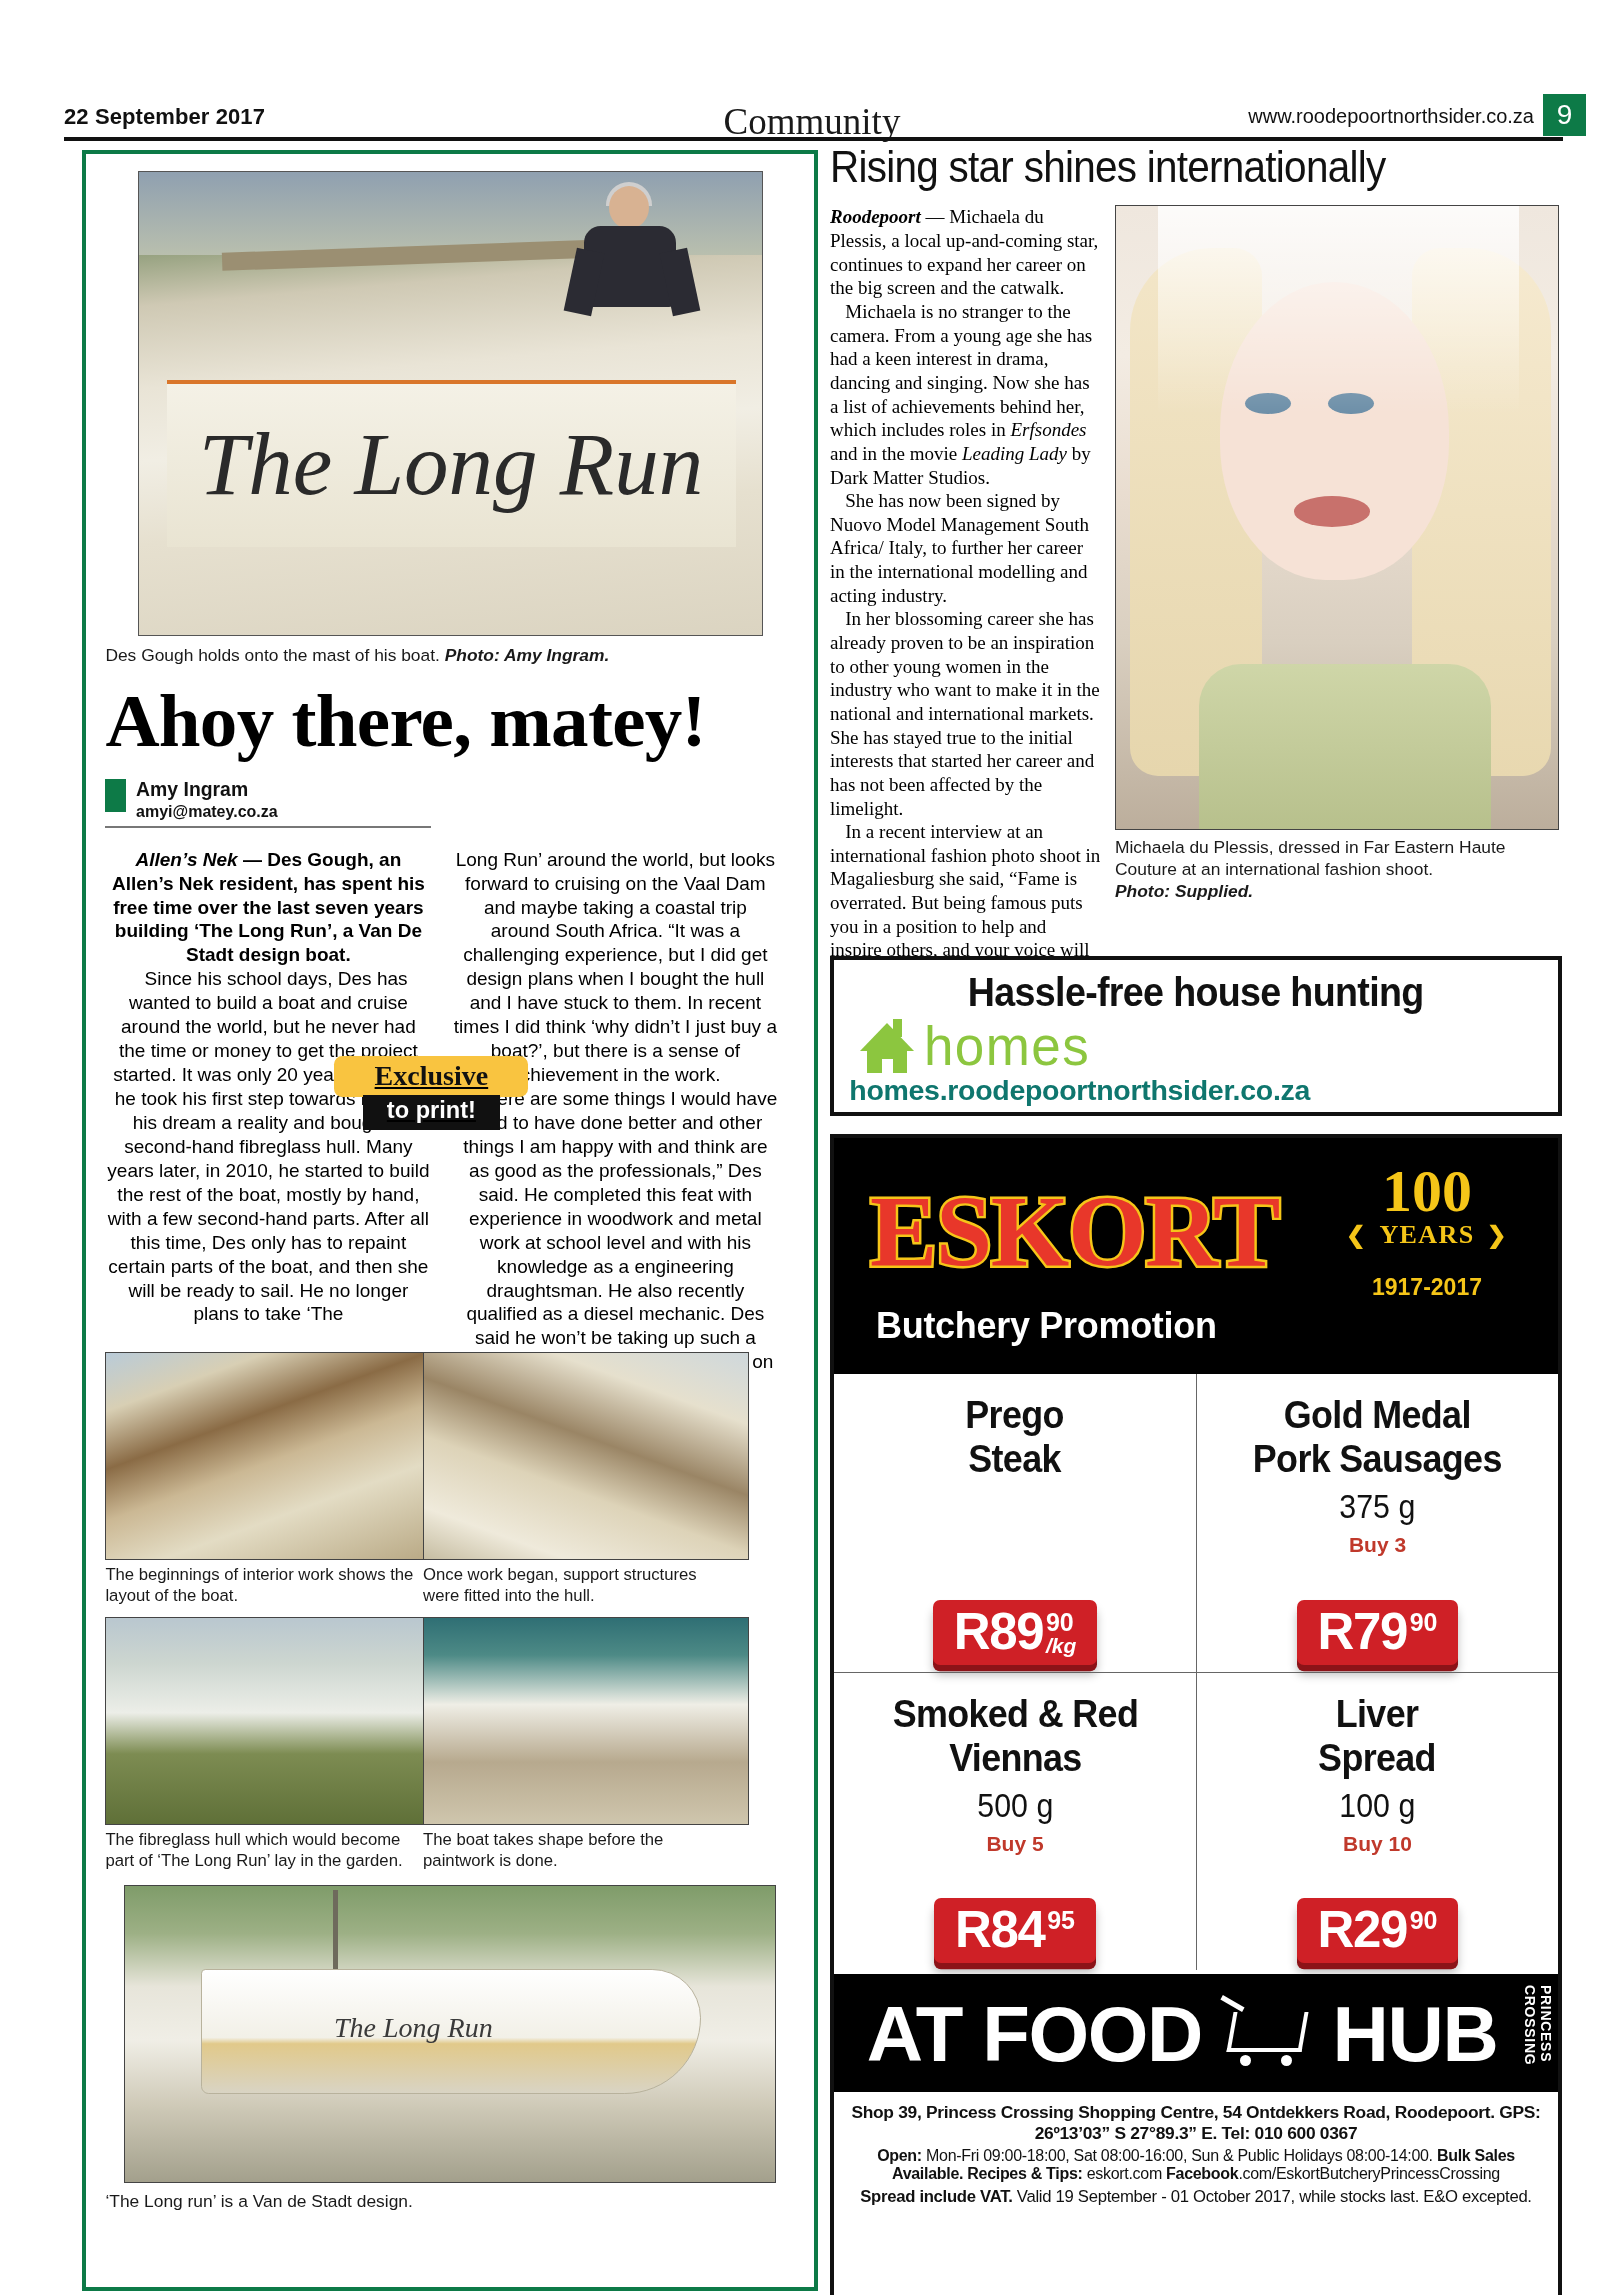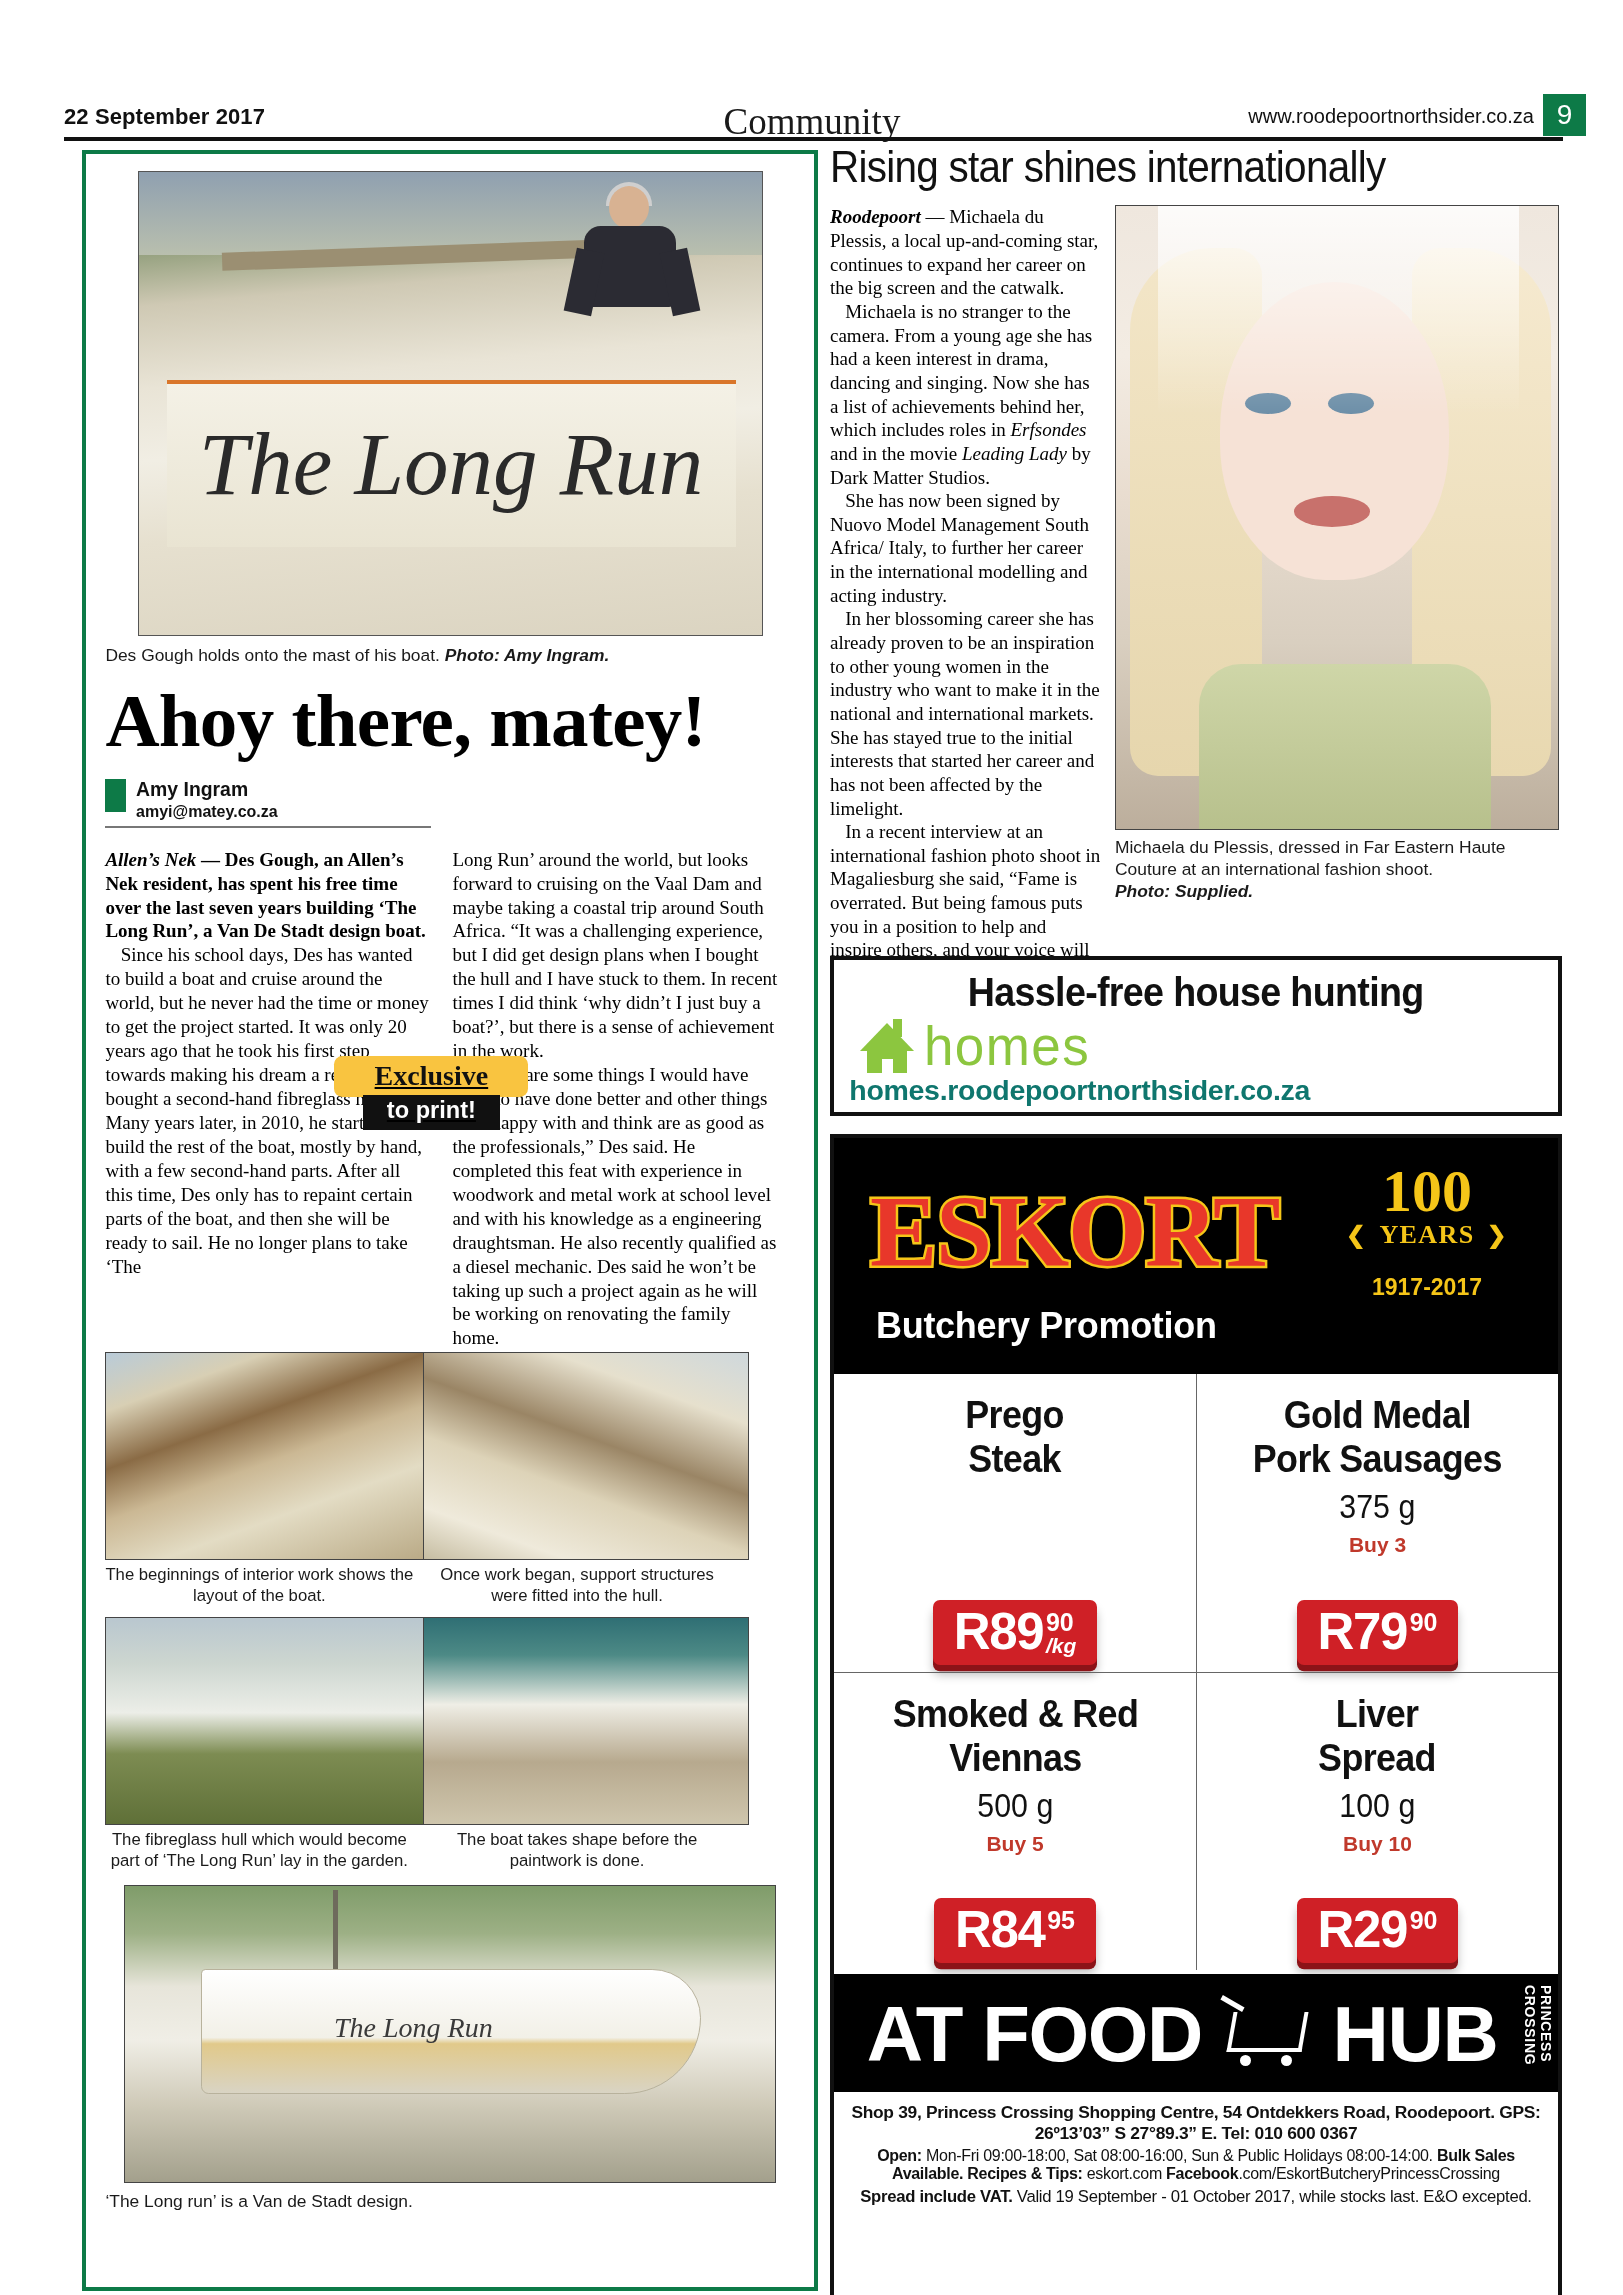--- a/index.html
+++ b/index.html
@@ -90,22 +90,22 @@
   .byline-wrap { margin-top: 21px; width: 326px; }
   .byline { display: flex; align-items: flex-start; gap: 9.7px; }
   .byline .swatch { width: 21px; height: 33px; background:#0d7a47; flex: none; }
   .byline .btxt { font-family: "Liberation Sans", sans-serif; }
   .byline .bname { font-size: 19.4px; font-weight: bold; color:#111; line-height:1.1;}
   .byline .bmail { font-size: 16px; font-weight: bold; color:#111; margin-top: 2.1px;}
   .byline-rule { width: 326px; height: 2.1px; background: #777; margin-top: 5.6px; }
 
   .cols { position: relative; margin-top: 19.4px; }
   .col {
-    width: 326px; font-family: Liberation Serif, serif;
-    font-size: 19px; line-height: 1.26; color:#000; text-align: left;
+    width: 326px; font-family: Liberation Sans, sans-serif;
+    font-size: 19px; line-height: 1.26; color:#000; text-align: center;
   }
   .col-left { position: absolute; left: 0; top: 0; }
   .col-right { position: absolute; left: 347px; top: 0; }
   .col .lead { font-weight: bold; }
   .col .lead em { font-style: italic; }
   .col p { text-indent: 15.3px; }
   .col p.noind { text-indent: 0; }
 
   .excl-badge { position: absolute; left: 229px; top: 208px; width: 194px; text-decoration: underline; }
   .excl-yellow {
@@ -113,21 +113,21 @@
     font-family: "Liberation Serif", serif; font-weight: bold; font-size: 28px;
     color:#111; padding: 4.2px 7px 5.6px;
   }
   .excl-black {
     background:#111; color:#fff; text-align:center; width: 137px; margin: -2.8px auto 0;
     font-family: "Liberation Sans", sans-serif; font-weight: bold; font-size: 23.6px;
     padding: 2.8px 5.6px 5.6px;
   }
 
   .grid2 { display:flex; gap: 9.7px; }
-  .gcell { width: 308px; text-align: center; }
+  .gcell { width: 308px; }
   .ph-small { width: 326px; height: 208px; border:0.7px solid #444; }
   .gcap { font-family:"Liberation Sans", sans-serif; font-size: 16.7px; line-height:1.25; color:#1a1a1a; margin-top:5.6px; }
 
   .ph-wood { background: linear-gradient(160deg,#b9cbd8 0%,#d8cfb4 18%,#8a6b45 36%,#cbb894 52%,#e3dcc4 70%,#b9a985 100%); }
   .ph-wood2 { background: linear-gradient(200deg,#cfd8dc 0%,#e6e0cd 22%,#9a8565 44%,#ddd3b8 62%,#efeadb 84%,#c6bda2 100%); }
   .ph-hull { background: linear-gradient(180deg,#b9c7cf 0%,#cdd6d0 22%,#eceee8 46%,#7d8c52 66%,#5f7038 100%); }
   .ph-boat2 { background: linear-gradient(180deg,#2f6f74 0%,#4d8a86 18%,#efeee6 42%,#b7a98e 70%,#cfc6ad 100%); }
   .ph-final {
     width: 652px; height: 298px; border:0.7px solid #444; margin: 12.5px auto 0;
     background: linear-gradient(180deg,#7f9c6a 0%,#9db085 16%,#e7e5da 34%,#f0eee6 52%,#cfcab8 74%,#a3a08c 100%);

